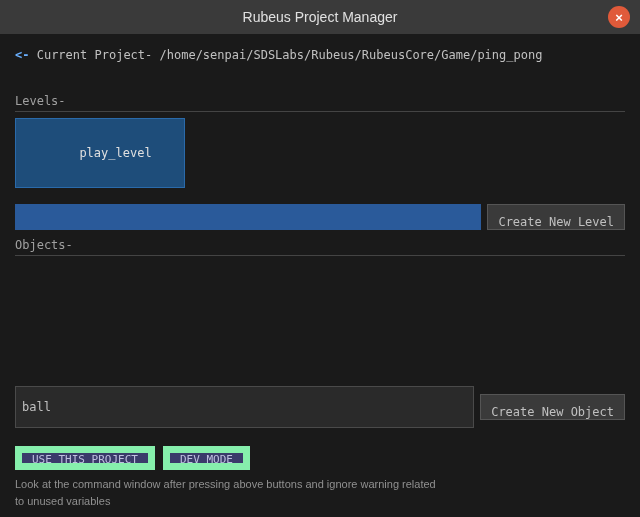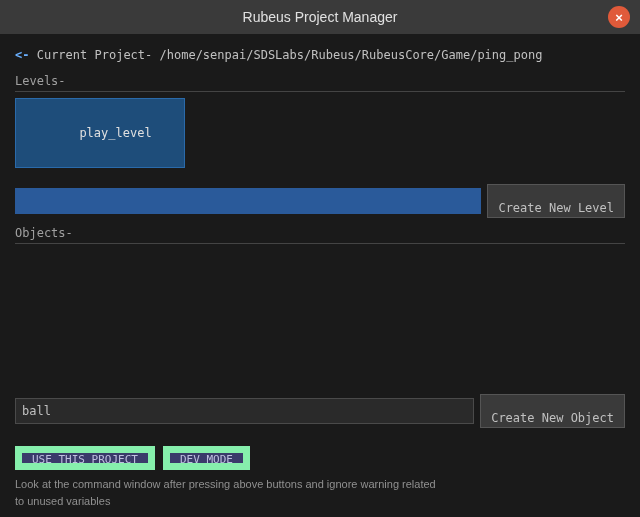--- a/index.html
+++ b/index.html
@@ -80,20 +80,21 @@
       font-size: 12px;
       font-family: monospace;
       border-bottom: 1px solid #444;
       padding-bottom: 3px;
     }
 
     .levels-container {
       display: flex;
       flex-direction: column;
       gap: 6px;
+      margin-top: 20px;
     }
 
     .level-grid {
       display: flex;
       flex-wrap: wrap;
       gap: 6px;
       min-height: 80px;
     }
 
     .level-item {
@@ -127,21 +128,21 @@
       font-size: 12px;
       padding: 0 6px;
       outline: none;
     }
 
     .create-button {
       background: #3a3a3a;
       color: #c0c0c0;
       border: 1px solid #555;
       height: 26px;
-      padding: 16px 10px;
+      padding: 10px 10px;
       font-family: monospace;
       font-size: 12px;
       cursor: pointer;
       white-space: nowrap;
     }
 
     .objects-section {
       display: flex;
       flex-direction: column;
       gap: 22px;
@@ -156,21 +157,21 @@
     .object-input-row {
       display: flex;
       gap: 6px;
       align-items: center;
     }
 
     .object-input {
       flex: 1;
       background: #2a2a2a;
       border: 1px solid #4a4a4a;
-      height: 26px;
+      height: 42px;
       color: #c0c0c0;
       font-family: monospace;
       font-size: 12px;
       padding: 0 6px;
       outline: none;
     }
 
     .bottom-bar {
       padding: 8px 15px;
       display: flex;

